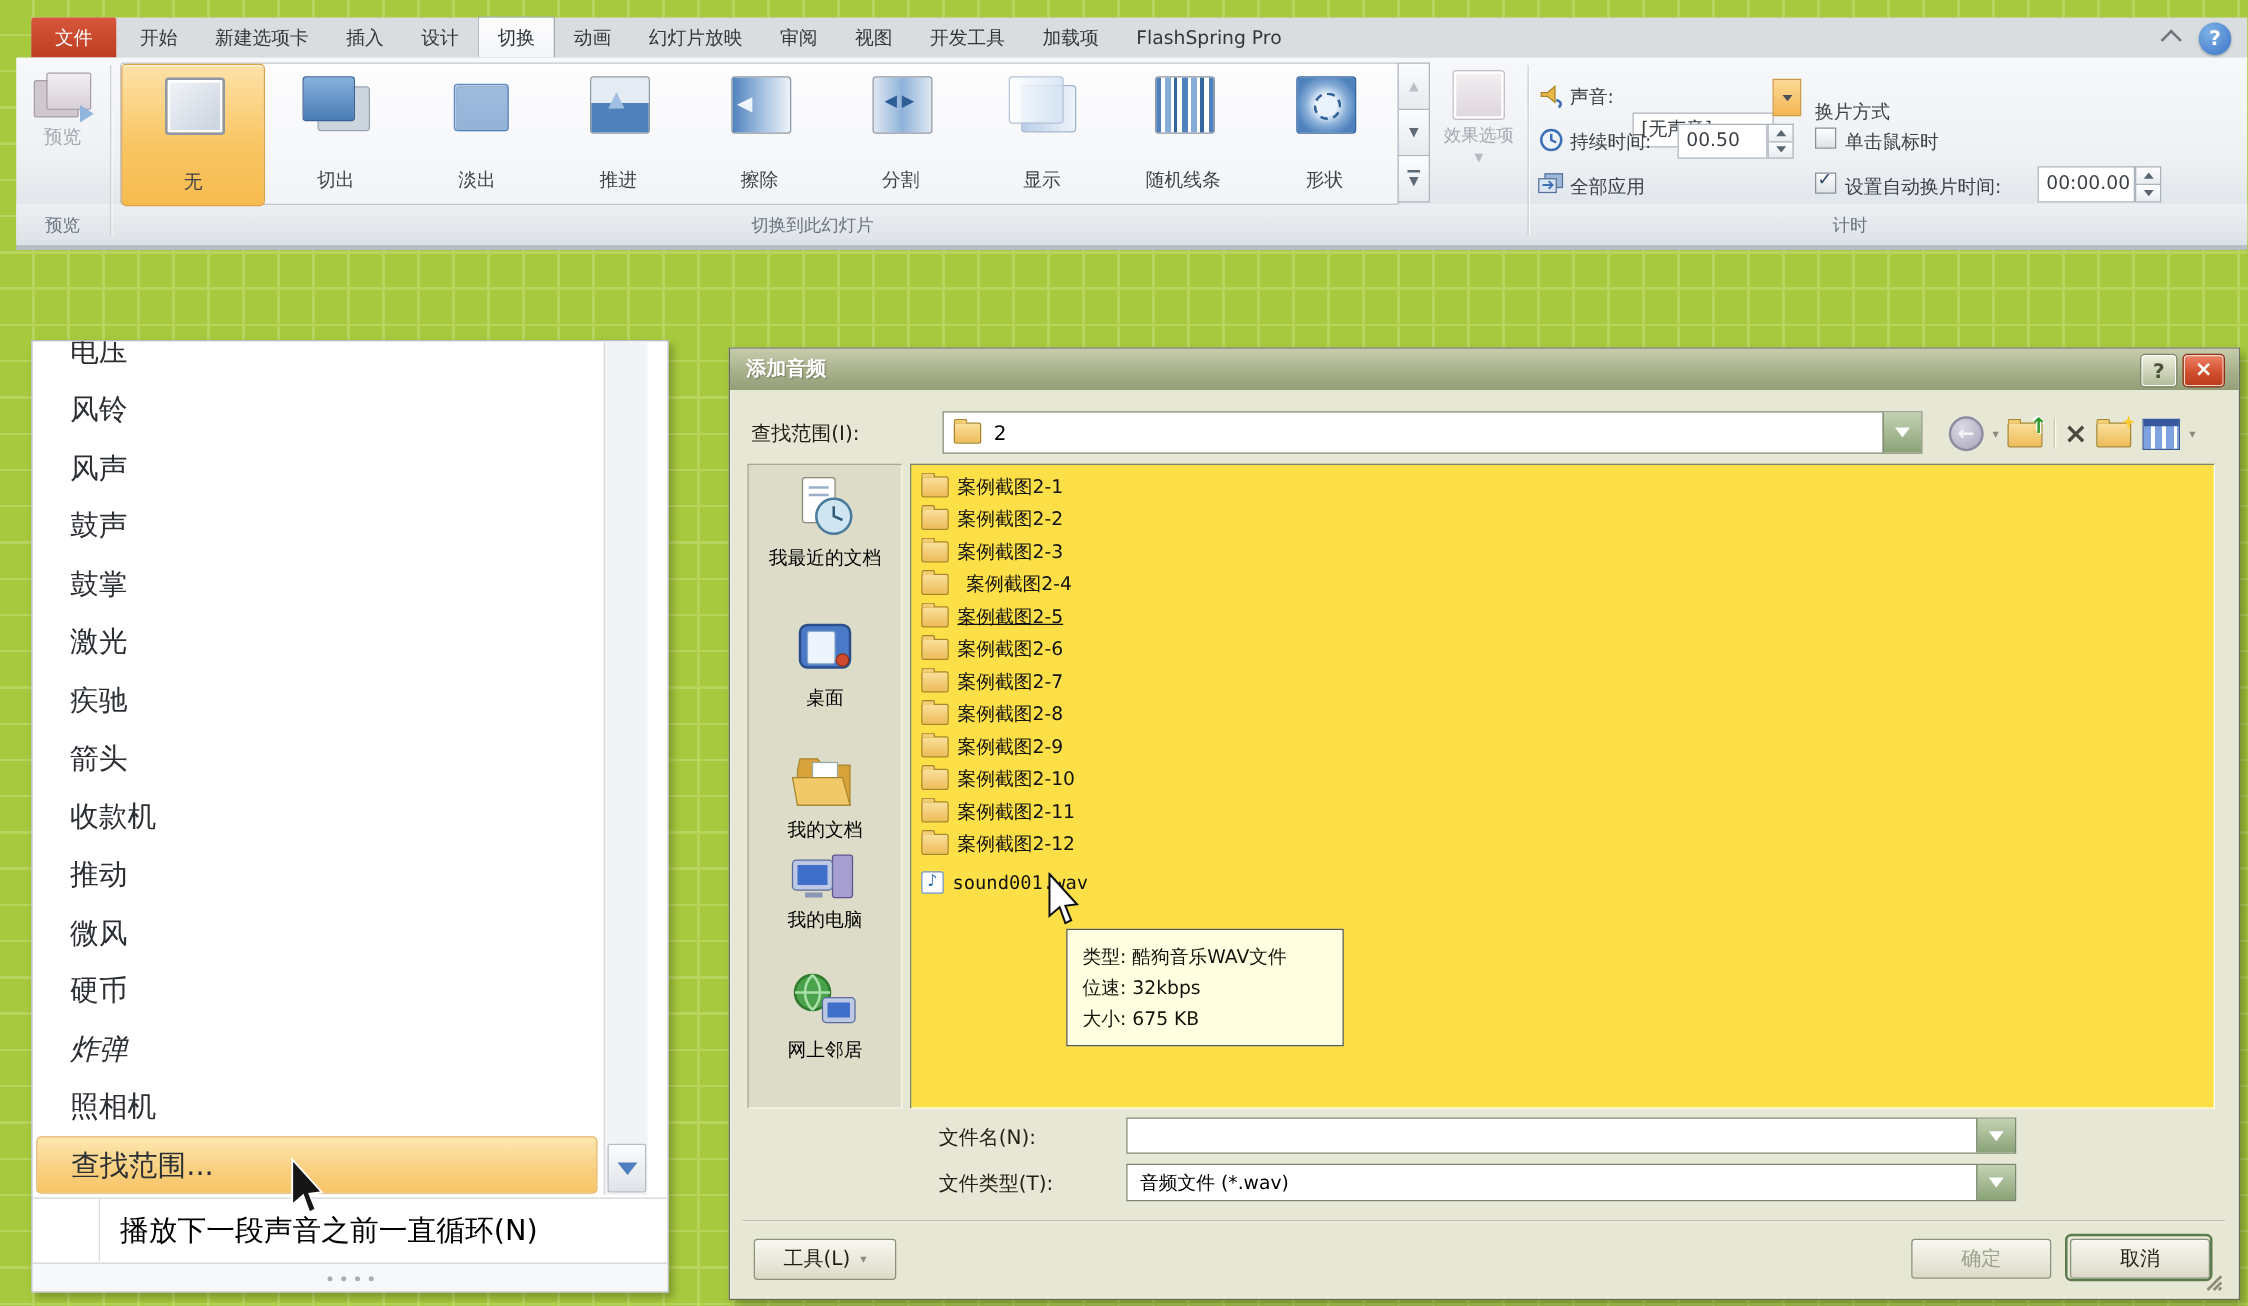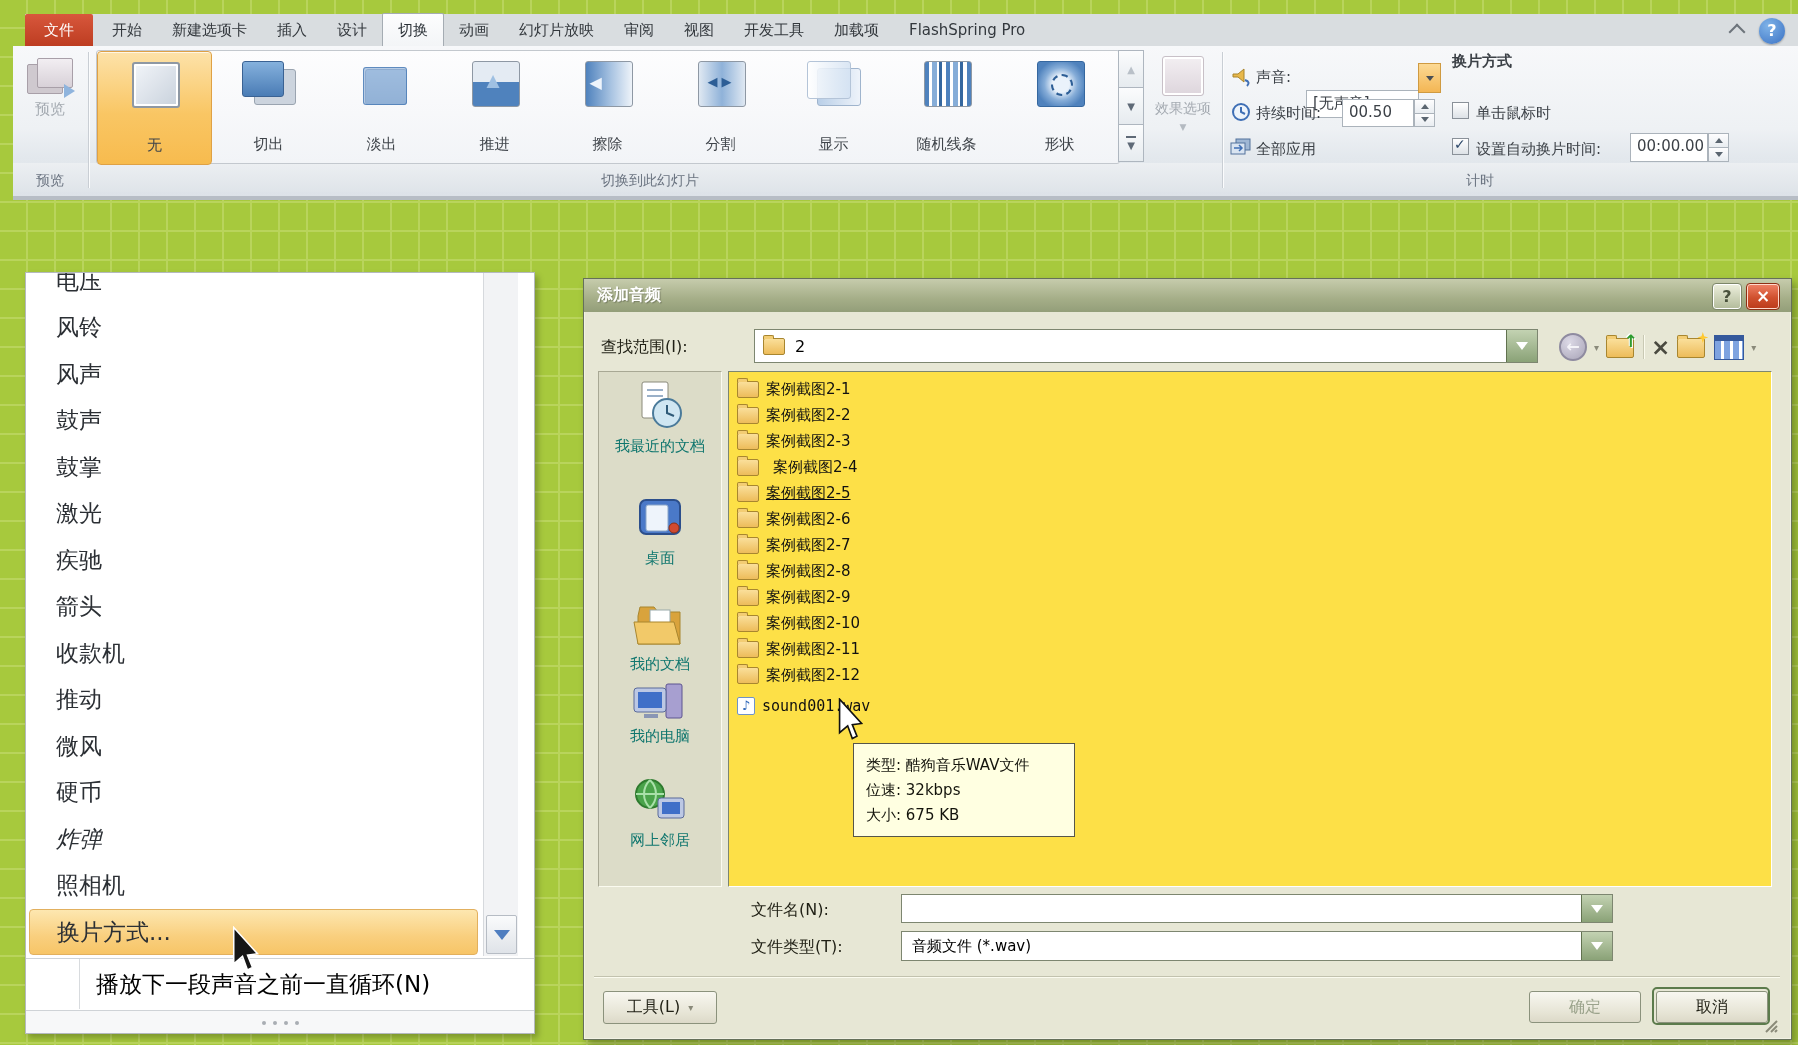--- a/index.html
+++ b/index.html
@@ -113,21 +113,21 @@
   .upfolder{position:relative;width:30px;height:24px;}
   .upfolder .folder{position:absolute;left:0;bottom:1px;width:26px;height:18px;}
   .upfolder .ua{position:absolute;right:-2px;top:-4px;color:#2f9b2f;font-weight:bold;font-size:17px;text-shadow:1px 1px 0 #fff,-1px -1px 0 #fff;}
   .xdel{font-size:23px;font-weight:bold;color:#4a4a40;line-height:24px;}
   .newfolder{position:relative;width:30px;height:24px;}
   .newfolder .folder{position:absolute;left:0;bottom:1px;width:26px;height:18px;}
   .newfolder .spark{position:absolute;right:-1px;top:-3px;width:11px;height:11px;background:#ffc930;clip-path:polygon(50% 0,62% 38%,100% 50%,62% 62%,50% 100%,38% 62%,0 50%,38% 38%);}
   .viewsicon{width:28px;height:23px;border:1px solid #35599c;background:repeating-linear-gradient(90deg,#7ea3e0 0 6px,#fff 6px 9px);position:relative;}
   .viewsicon:before{content:"";position:absolute;left:0;top:0;width:100%;height:5px;background:#35599c;}
   .sidebar{position:absolute;left:14px;top:92px;width:122px;height:514px;background:#dcdcc8;border-top:1px solid #a8a894;border-left:1px solid #a8a894;border-right:1px solid #fbfbf0;border-bottom:1px solid #fbfbf0;}
-  .place{position:absolute;width:100%;text-align:center;font-size:15px;color:#0f766e;}
+  .place{position:absolute;width:100%;text-align:center;font-size:15px;color:#000000;}
   .place .pic{display:block;margin:0 auto 3px;}
   .filelist{position:absolute;left:144px;top:92px;width:1042px;height:514px;background:#fde047;border-top:1px solid #7d8670;border-left:1px solid #7d8670;border-right:1px solid #fff;border-bottom:1px solid #fff;overflow:hidden;}
   .frow{position:absolute;left:8px;height:24px;display:flex;align-items:center;gap:7px;font-size:15px;color:#111;white-space:nowrap;}
   .sndicon{width:16px;height:16px;background:#fff;border:1px solid #6f93c8;border-radius:2px;color:#2d66b8;font-size:13px;line-height:15px;text-align:center;flex:none;}
   .monotxt{font-family:"DejaVu Sans Mono","Liberation Mono",monospace;}
   .tooltip{position:absolute;left:269px;top:464px;width:222px;height:94px;background:#ffffe1;border:1px solid #56564a;box-sizing:border-box;padding:9px 12px;font-size:15px;color:#14140c;line-height:25px;white-space:nowrap;}
   .hsep{position:absolute;left:10px;top:697px;width:1186px;height:1px;background:#c2c2ae;box-shadow:0 1px 0 #fbfbef;}
   .dbtn{position:absolute;background:linear-gradient(#f8f7f0,#e6e4d5 70%,#dcd9c8);border:1px solid #8b927c;border-radius:3px;font-size:16px;color:#1f1f14;display:flex;align-items:center;justify-content:center;gap:8px;}
   .dbtn.disabled{color:#9ba38c;}
   .cancelring{position:absolute;left:1068px;top:708px;width:118px;height:38px;border:2px solid #5c7b4c;border-radius:5px;box-sizing:border-box;padding:2px;background:#e7e7d5;}
@@ -265,21 +265,21 @@
     <path d="M3,8 L8,8 L14,3 L14,16 L8,11 L3,11 Z" fill="#e8b84b" stroke="#a8842c" stroke-width="1"></path>
     <path d="M15,14 Q21,16 17,20" fill="none" stroke="#3f6fb5" stroke-width="2"></path>
   </svg>
   <div class="tg" style="left:28px;top:22px;">声音:</div>
   <div class="combo" style="left:78px;top:17px;width:111px;height:26px;margin-top:27px;">
     <span class="val">[无声音]</span>
   </div>
   <div class="orangebtn" style="left:190px;top:17px;height:28px;">
       <span class="caret-dn"></span>
     </div>
-  <div class="tg" style="left:224px;top:6px;font-weight:bold;">换片方式</div>
+  <div class="tg" style="left:224px;top:34px;">换片方式</div>
 
   <svg class="abs" style="left:3px;top:56px;" width="20" height="20">
     <circle cx="10" cy="10" r="8" fill="#eef4fb" stroke="#3f6fb5" stroke-width="2"></circle>
     <path d="M10,5 L10,10 L14,12" fill="none" stroke="#3f6fb5" stroke-width="2"></path>
   </svg>
   <div class="tg" style="left:28px;top:58px;">持续时间:</div>
   <div class="combo" style="left:114px;top:53px;width:70px;height:26px;">
     <span class="val">00.50</span>
   </div>
   <div class="spincol" style="left:186px;top:53px;height:28px;">
@@ -352,21 +352,21 @@
   <div class="srow" style="top:496px;">
       <span>硬币</span>
     </div>
   <div class="srow" style="top:543px;font-style:italic;">
       <span>炸弹</span>
     </div>
   <div class="srow" style="top:589px;">
       <span>照相机</span>
     </div>
   <div class="srow hl" style="top:636px;">
-      <span>换片方式...</span>
+      <span>查找范围...</span>
     </div>
   <div class="sscroll">
     <div class="dnbtn">
         <span class="tri"></span>
       </div>
   </div>
   <div class="ssep"></div>
   <div class="sgutter"></div>
   <div class="loopitem">
       <span>播放下一段声音之前一直循环(N)</span>

